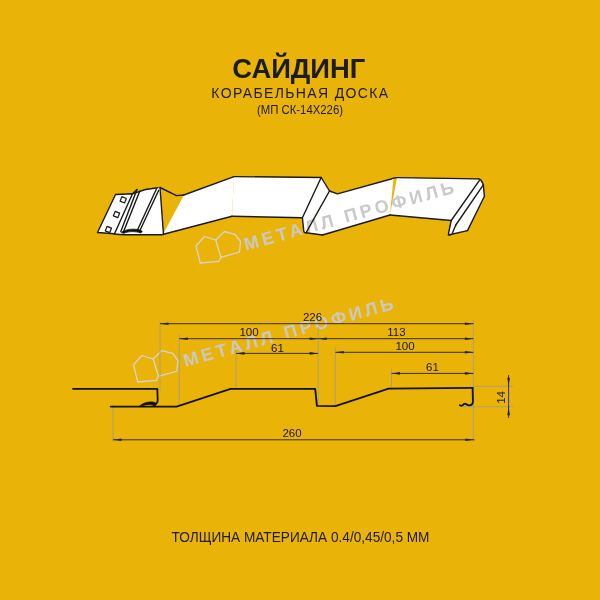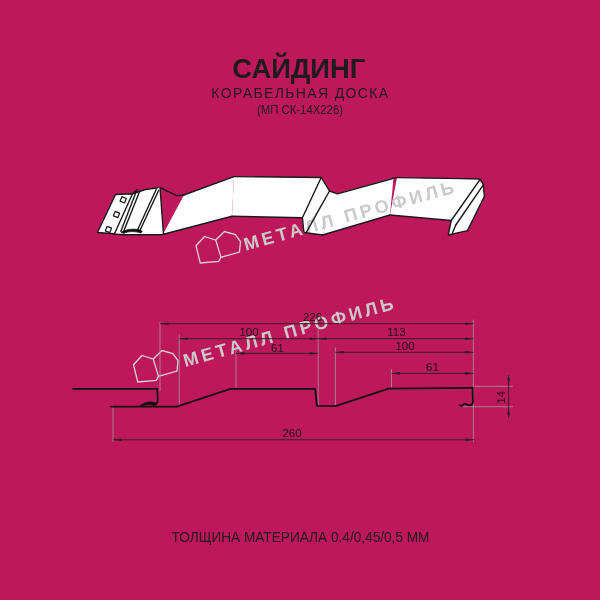--- a/index.html
+++ b/index.html
@@ -1,16 +1,16 @@
 <!DOCTYPE html>
 <html><head>
 <meta charset="utf-8">
 <style>
   html,body{margin:0;padding:0;background:#fff;}
-  #page{position:relative;width:600px;height:600px;background:#be185d;overflow:hidden;
+  #page{position:relative;width:600px;height:600px;background:#eab308;overflow:hidden;
         font-family:"Liberation Sans", sans-serif;text-decoration:underline;}
   svg{position:absolute;left:0;top:0;}
   text{font-family:"Liberation Sans", sans-serif;}
 </style>
 </head>
 <body>
 <div id="page">
 <svg width="600" height="600" viewBox="0 0 600 600">
 
   <text x="298.8" y="78" font-size="28.5" font-weight="bold" text-anchor="middle" textLength="133" lengthAdjust="spacingAndGlyphs" fill="#1c1c1c">САЙДИНГ</text>

